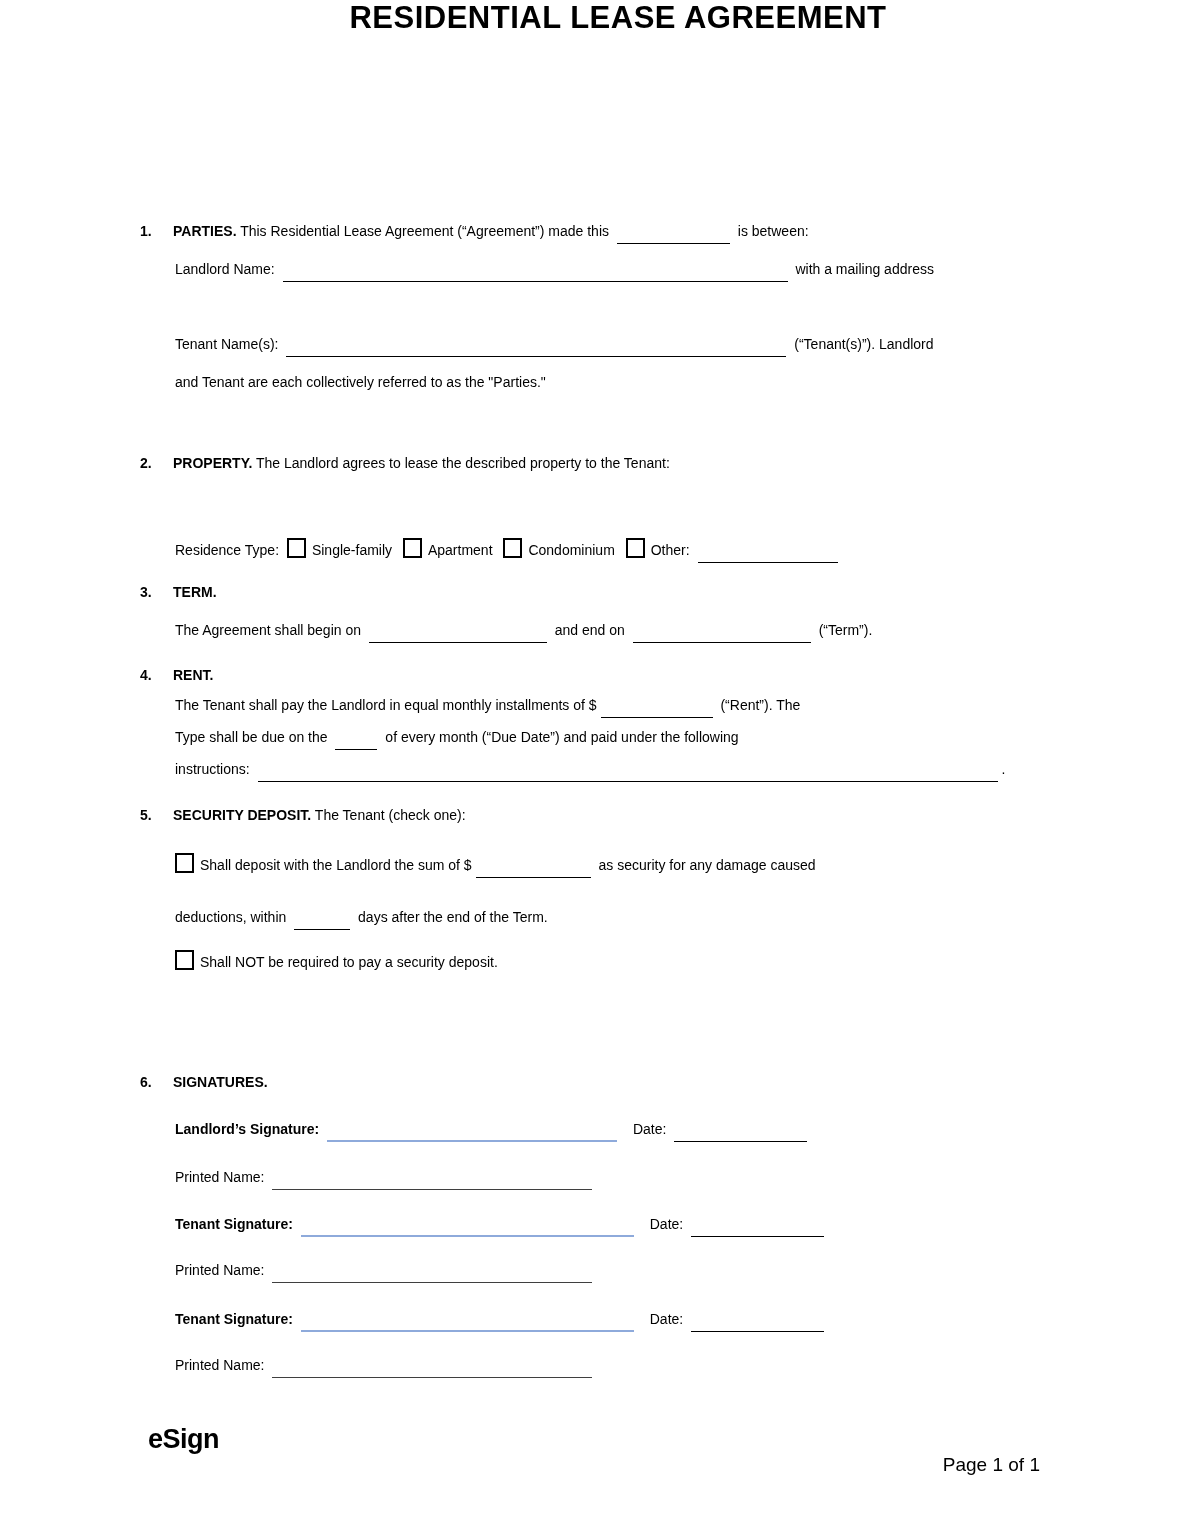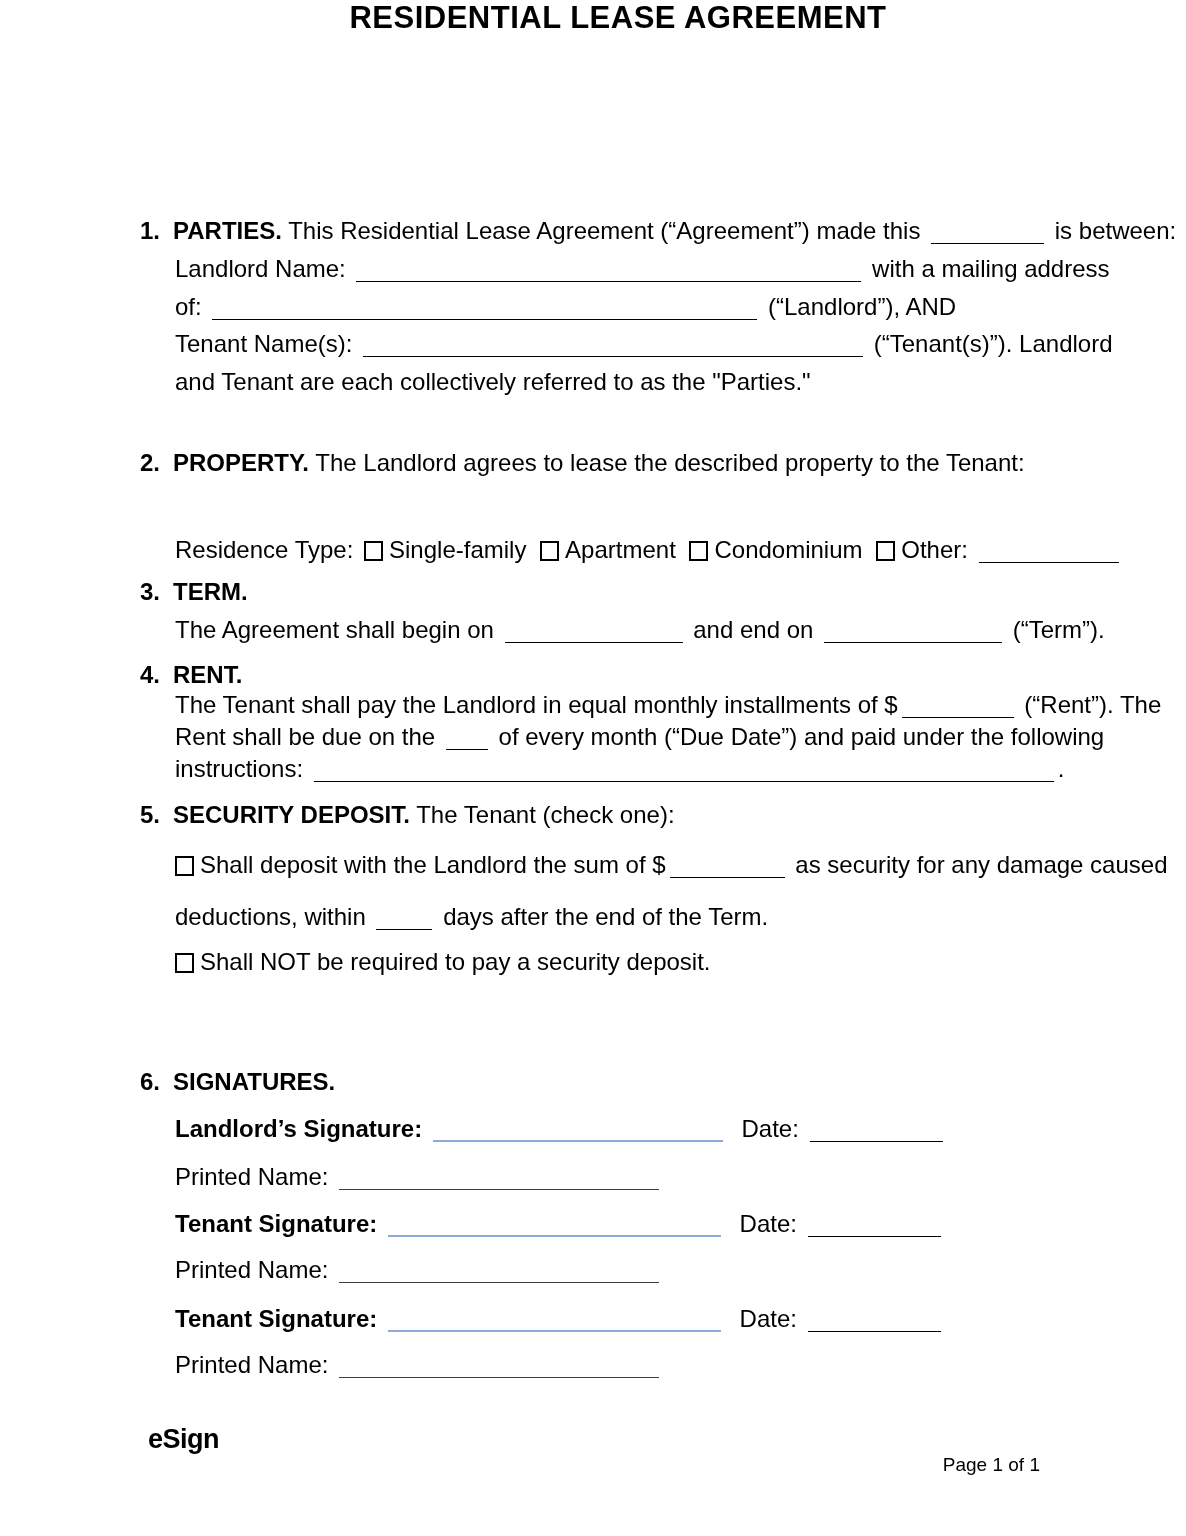--- a/index.html
+++ b/index.html
@@ -12,21 +12,21 @@
     overflow:hidden;
   }
   .title {
     position:absolute; left:0; top:136; width:100%;
     text-align:center;
     font-size:31px; font-weight:bold; letter-spacing:0.5px;padding-left:25px;
   }
   .line {
     position:absolute; left:175px;
     white-space:nowrap;
-    font-size:24px; line-height:26px;
+    font-size:14px; line-height:26px;
   }
   .numline { left:140px; }
   .num { display:inline-block; width:33px; font-weight:bold; }
   .b { font-weight:bold; }
   .blank {
     display:inline-block; height:22px; vertical-align:bottom;
     border-bottom:1.7px solid #000; margin:0 4px;
   }
   .sigline { border-bottom:2px solid #8eaadb; margin-right:12px; }
   .thin { border-bottom:1.5px solid #3f3f3f; }
@@ -58,25 +58,20 @@
     <span class="num">1.</span><span class="b">PARTIES.</span>
     <span>This Residential Lease Agreement (“Agreement”) made this</span>
     <span class="blank" style="width:113px"></span>
     <span>is between:</span>
   </div>
   <div class="line" style="top:256px">
     <span>Landlord Name:</span>
     <span class="blank" style="width:505px"></span>
     <span>with a mailing address</span>
   </div>
-  <div class="line" style="top:294px">
-    <span>of:</span>
-    <span class="blank" style="width:545px"></span>
-    <span>(“Landlord”), AND</span>
-  </div>
   <div class="line" style="top:331px">
     <span>Tenant Name(s):</span>
     <span class="blank" style="width:500px"></span>
     <span>(“Tenant(s)”). Landlord</span>
   </div>
   <div class="line" style="top:369px">
     <span>and Tenant are each collectively referred to as the "Parties."</span>
   </div>
 
   <div class="line numline" style="top:450px">
@@ -104,21 +99,21 @@
   </div>
 
   <div class="line numline" style="top:662px">
     <span class="num">4.</span><span class="b">RENT.</span>
   </div>
   <div class="line" style="top:692px">
     <span>The Tenant shall pay the Landlord in equal monthly installments of $</span><span class="blank" style="width:112px"></span>
     <span>(“Rent”). The</span>
   </div>
   <div class="line" style="top:724px">
-    <span>Rent shall be due on the</span>
+    <span>Type shall be due on the</span>
     <span class="blank" style="width:42px"></span>
     <span>of every month (“Due Date”) and paid under the following</span>
   </div>
   <div class="line" style="top:756px">
     <span>instructions:</span>
     <span class="blank" style="width:740px"></span><span>.</span>
   </div>
 
   <div class="line numline" style="top:802px">
     <span class="num">5.</span><span class="b">SECURITY DEPOSIT.</span>

